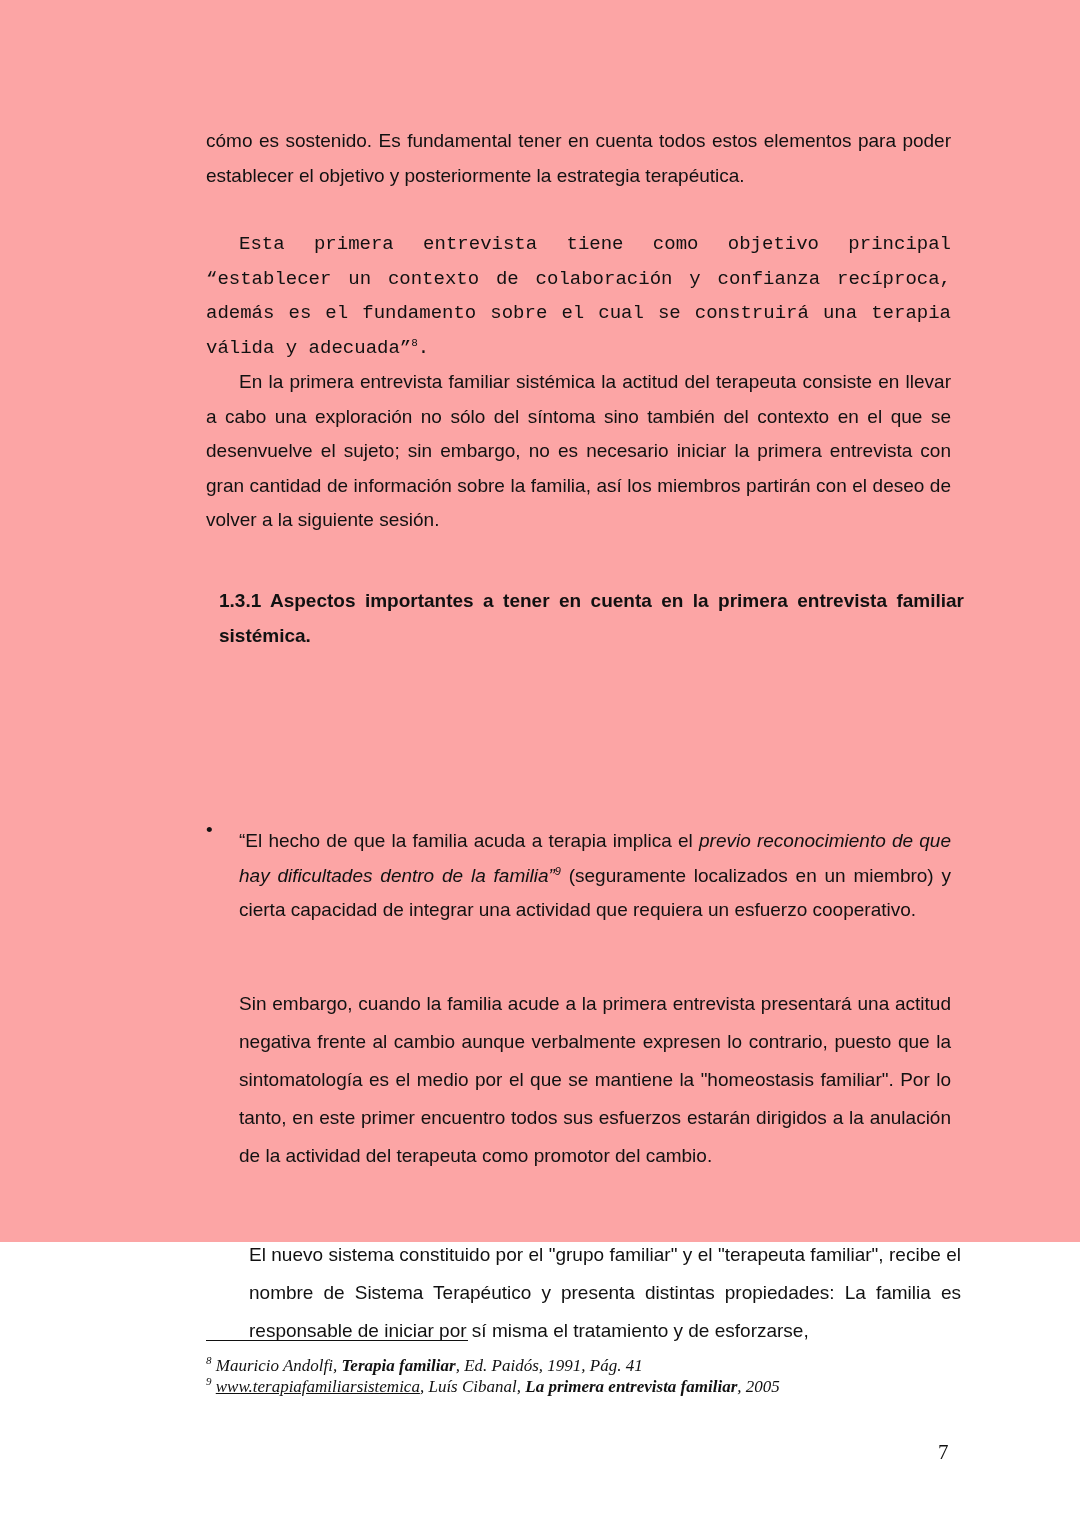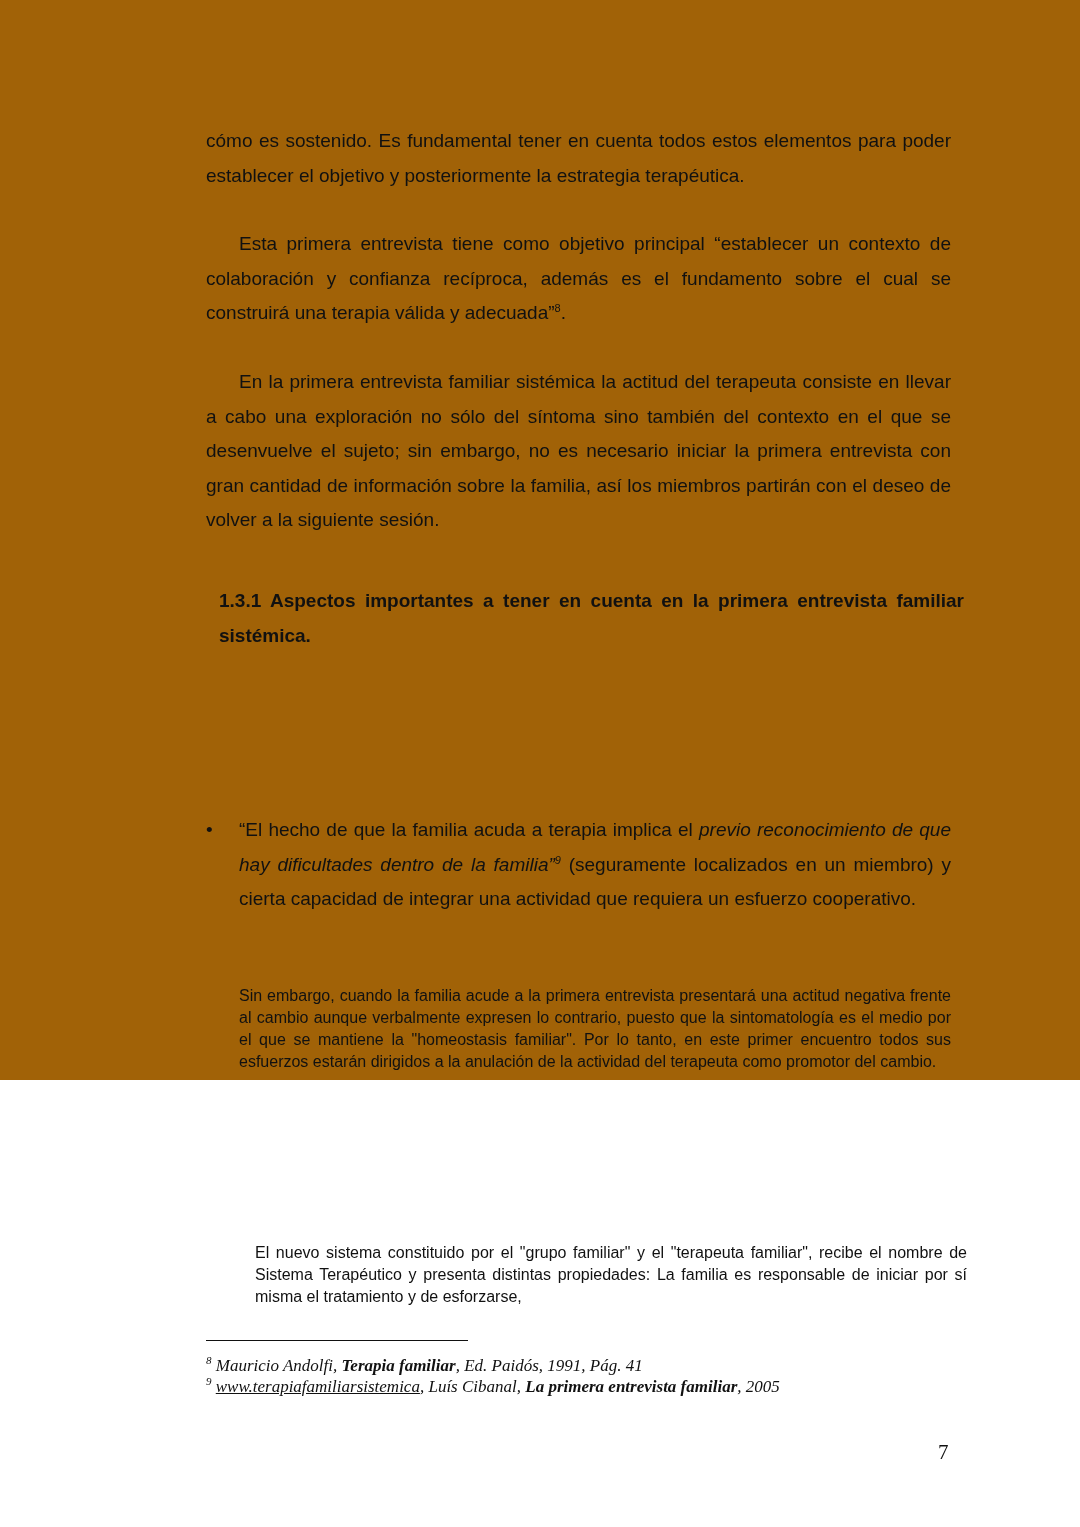--- a/index.html
+++ b/index.html
@@ -1,53 +1,53 @@
 <!DOCTYPE html>
 <html><head>
 <meta charset="utf-8">
 <style>
   html, body { margin:0; padding:0; background:#ffffff; }
   body { width:1080px; height:1527px; position:relative; overflow:hidden; color:#111; }
-  .page { position:absolute; left:0; top:0; width:1080px; height:1080px; background:#a16207; }
+  .page { position:absolute; left:0; top:0; width:1080px; height:1242px; background:#fca5a5; }
   .txt { position:absolute; left:206px; width:745px; font-family:"Liberation Sans", sans-serif; font-size:19px; line-height:34.5px; text-align:justify; text-align-last:left; }
   .indent { text-indent:33px; }
   .heading { font-weight:bold; }
   .bullet-block { position:absolute; left:206px; width:745px; font-family:"Liberation Sans", sans-serif; font-size:19px; line-height:34.5px; }
   .bullet-dot { position:absolute; left:0; top:0; width:33px; }
-  .bullet-text { margin-left:33px; text-align:justify; text-align-last:left; }
-  .sub-para { position:absolute; left:239px; width:712px; font-family:"Liberation Sans", sans-serif; font-size:16px; line-height:22px; text-align:justify; text-align-last:left; }
+  .bullet-text { margin-left:33px; text-align:justify; text-align-last:left;margin-top:11px; }
+  .sub-para { position:absolute; left:239px; width:712px; font-family:"Liberation Sans", sans-serif; font-size:19px; line-height:38px; text-align:justify; text-align-last:left; }
   sup { font-size:11px; line-height:0; vertical-align:super; }
   .fn-rule { position:absolute; left:206px; top:1340px; width:262px; height:0; border-top:1.5px solid #111; }
   .footnote { position:absolute; left:206px; width:760px; font-family:"Liberation Serif", serif; font-size:17px; line-height:20px;font-style:italic; }
   .footnote sup { font-size:11px; }
   .fn-link { text-decoration:underline; color:#111; }
   .page-num { position:absolute; left:938px; top:1440px; font-family:"Liberation Serif", serif; font-size:21px; }
 </style>
 </head>
 <body>
 
 <div class="page">
 
   <p class="txt" style="top:124px;margin:0;">cómo es sostenido. Es fundamental tener en cuenta todos estos elementos para poder establecer el objetivo y posteriormente la estrategia terapéutica.</p>
 
-  <p class="txt indent" style="top:227px;margin:0;"><span>Esta primera entrevista tiene como objetivo principal “establecer un contexto de colaboración y confianza recíproca, además es el fundamento sobre el cual se construirá una terapia válida y adecuada”</span><sup>8</sup><span>.</span></p>
+  <p class="txt indent" style="top:227px;margin:0;font-family:Liberation Mono, monospace;"><span>Esta primera entrevista tiene como objetivo principal “establecer un contexto de colaboración y confianza recíproca, además es el fundamento sobre el cual se construirá una terapia válida y adecuada”</span><sup>8</sup><span>.</span></p>
 
   <p class="txt indent" style="top:365px;margin:0;">En la primera entrevista familiar sistémica la actitud del terapeuta consiste en llevar a cabo una exploración no sólo del síntoma sino también del contexto en el que se desenvuelve el sujeto; sin embargo, no es necesario iniciar la primera entrevista con gran cantidad de información sobre la familia, así los miembros partirán con el deseo de volver a la siguiente sesión.</p>
 
   <p class="txt heading" style="top:571px;margin:13px;">1.3.1 Aspectos importantes a tener en cuenta en la primera entrevista familiar sistémica.</p>
 
 
   <div class="bullet-block" style="top:813px;">
     <span class="bullet-dot">•</span>
     <div class="bullet-text"><span>“El hecho de que la familia acuda a terapia implica el </span><em>previo reconocimiento de que hay dificultades dentro de la familia”</em><sup><em>9</em></sup><span> (seguramente localizados en un miembro) y cierta capacidad de integrar una actividad que requiera un esfuerzo cooperativo.</span></div>
   </div>
 
   <p class="sub-para" style="top:985px;margin:0;">Sin embargo, cuando la familia acude a la primera entrevista presentará una actitud negativa frente al cambio aunque verbalmente expresen lo contrario, puesto que la sintomatología es el medio por el que se mantiene la "homeostasis familiar". Por lo tanto, en este primer encuentro todos sus esfuerzos estarán dirigidos a la anulación de la actividad del terapeuta como promotor del cambio.</p>
 
-  <p class="sub-para" style="top:1226px;margin:16px;">El nuevo sistema constituido por el "grupo familiar" y el "terapeuta familiar", recibe el nombre de Sistema Terapéutico y presenta distintas propiedades: La familia es responsable de iniciar por sí misma el tratamiento y de esforzarse,</p>
+  <p class="sub-para" style="top:1226px;margin:10px;">El nuevo sistema constituido por el "grupo familiar" y el "terapeuta familiar", recibe el nombre de Sistema Terapéutico y presenta distintas propiedades: La familia es responsable de iniciar por sí misma el tratamiento y de esforzarse,</p>
 
   <div class="fn-rule"></div>
 
   <div class="footnote" style="top:1356px;"><sup>8</sup><span> Mauricio Andolfi,  </span><b>Terapia familiar</b><span>, Ed. Paidós,  1991, Pág. 41</span></div>
 
   <div class="footnote" style="top:1377px;"><sup>9</sup> <a class="fn-link">www.terapiafamiliarsistemica</a><span>, Luís  Cibanal, </span><b>La primera entrevista familiar</b><span>, 2005</span></div>
 
   <div class="page-num">7</div>
 
 </div>

